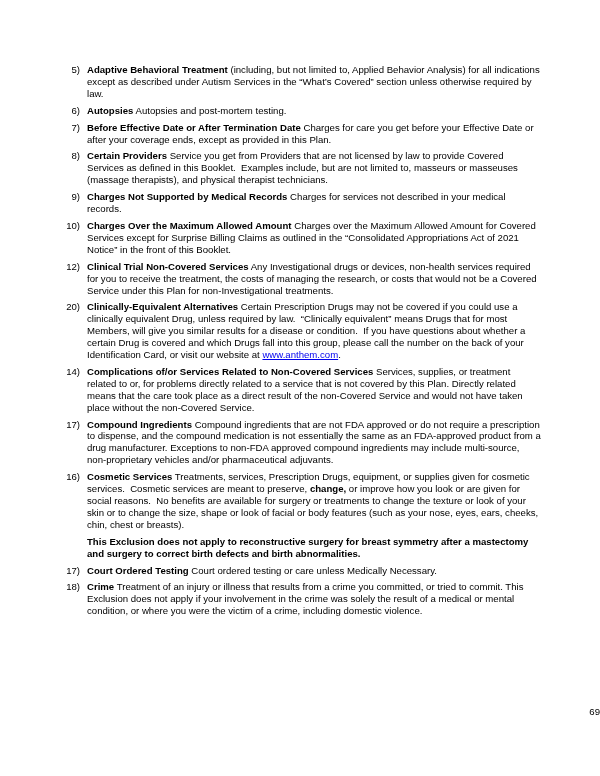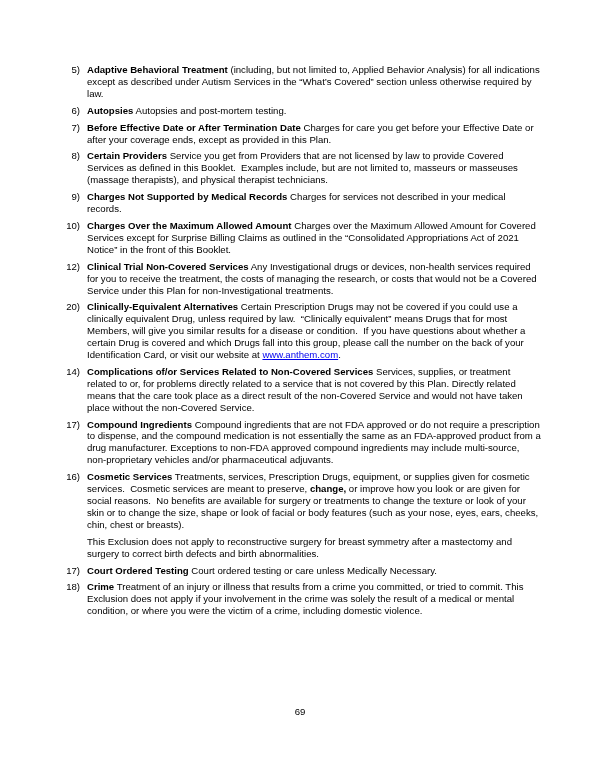--- a/index.html
+++ b/index.html
@@ -38,34 +38,35 @@
     text-align: right;
     padding-right: 7px;
     white-space: nowrap;
   }
   .text {
     flex: 1;
     white-space: pre-wrap;
   }
   .para + .para {
     margin-top: 5px;
+    font-weight: bold;
   }
   .bold {
     font-weight: bold;
   }
   .doc-link {
     color: var(--link-color, #0000EE);
     text-decoration: underline;
   }
   .page-number {
     position: absolute;
     top: 706px;
     left: 0;
     width: 100%;
-    text-align: center;
+    text-align: right;
   }
 </style>
 </head>
 <body style="color: rgb(0, 0, 0); --link-color: #0000EE;">
 
 <div class="page">
   <div class="list">
       <div class="item">
         <div class="num">5)</div>
         <div class="text"><div class="para"><span class="bold">Adaptive Behavioral Treatment</span><span> (including, but not limited to, Applied Behavior Analysis) for all indications except as described under Autism Services in the “What’s Covered” section unless otherwise required by law.</span></div></div>

